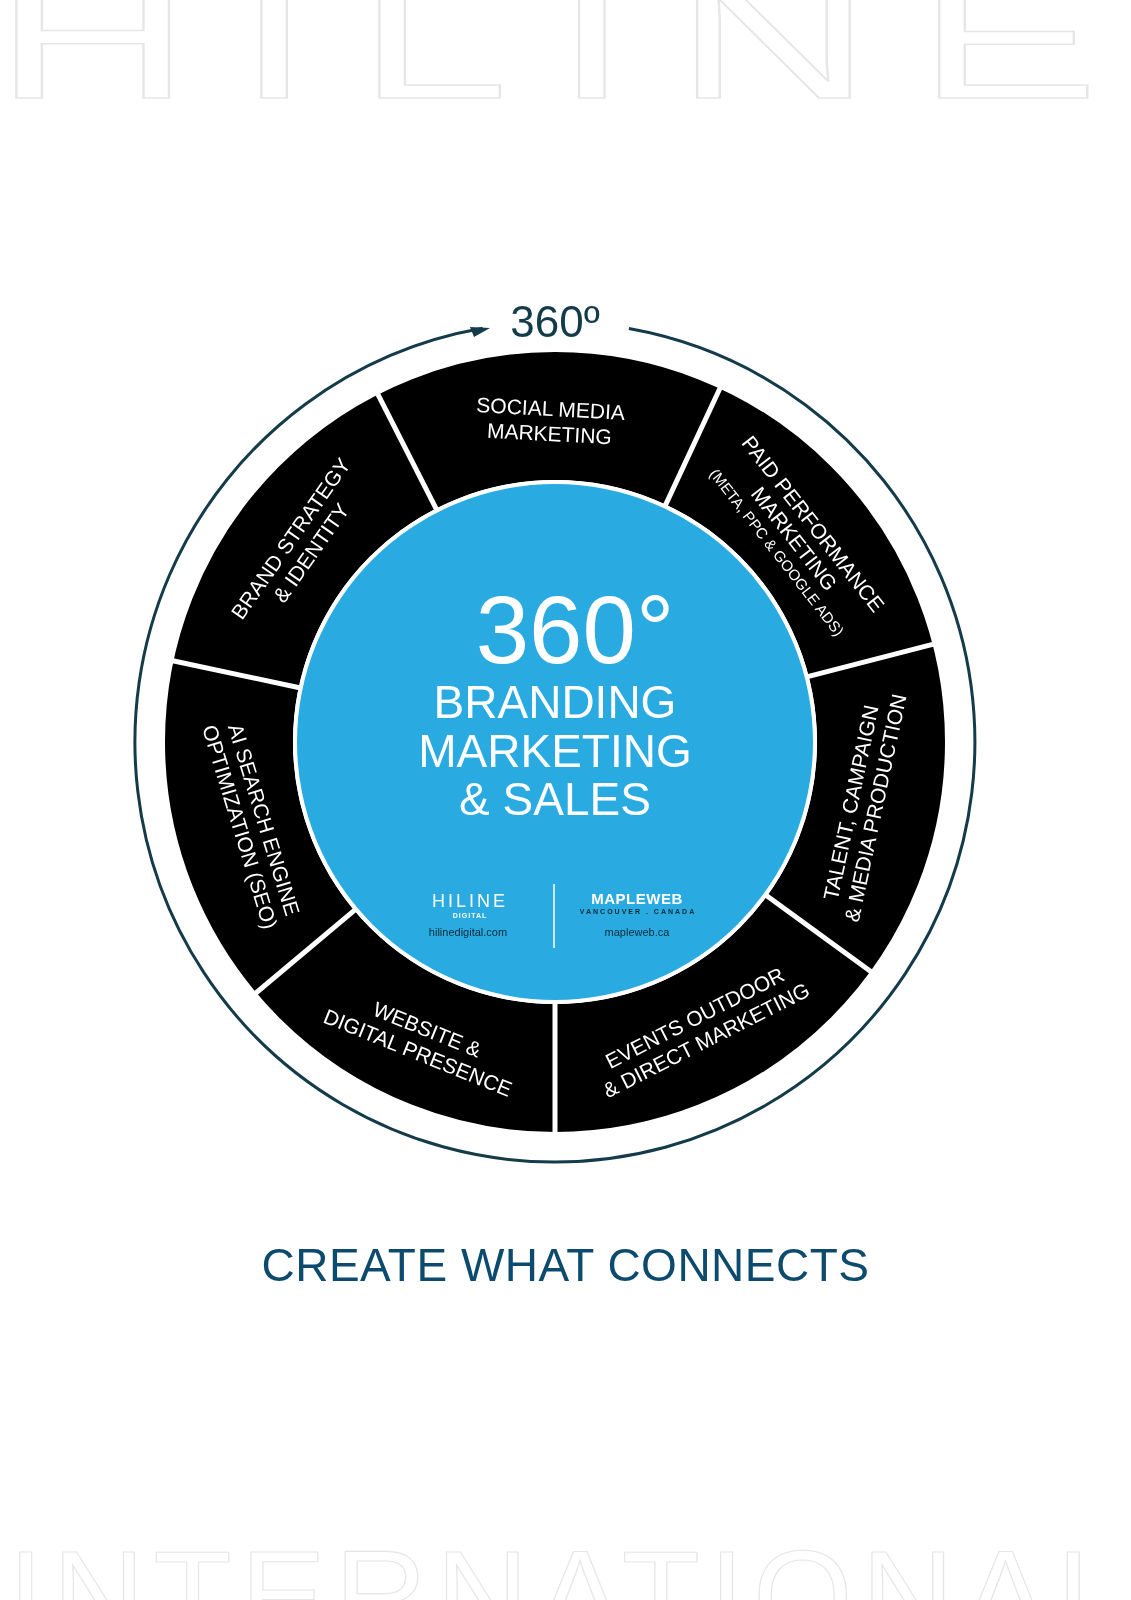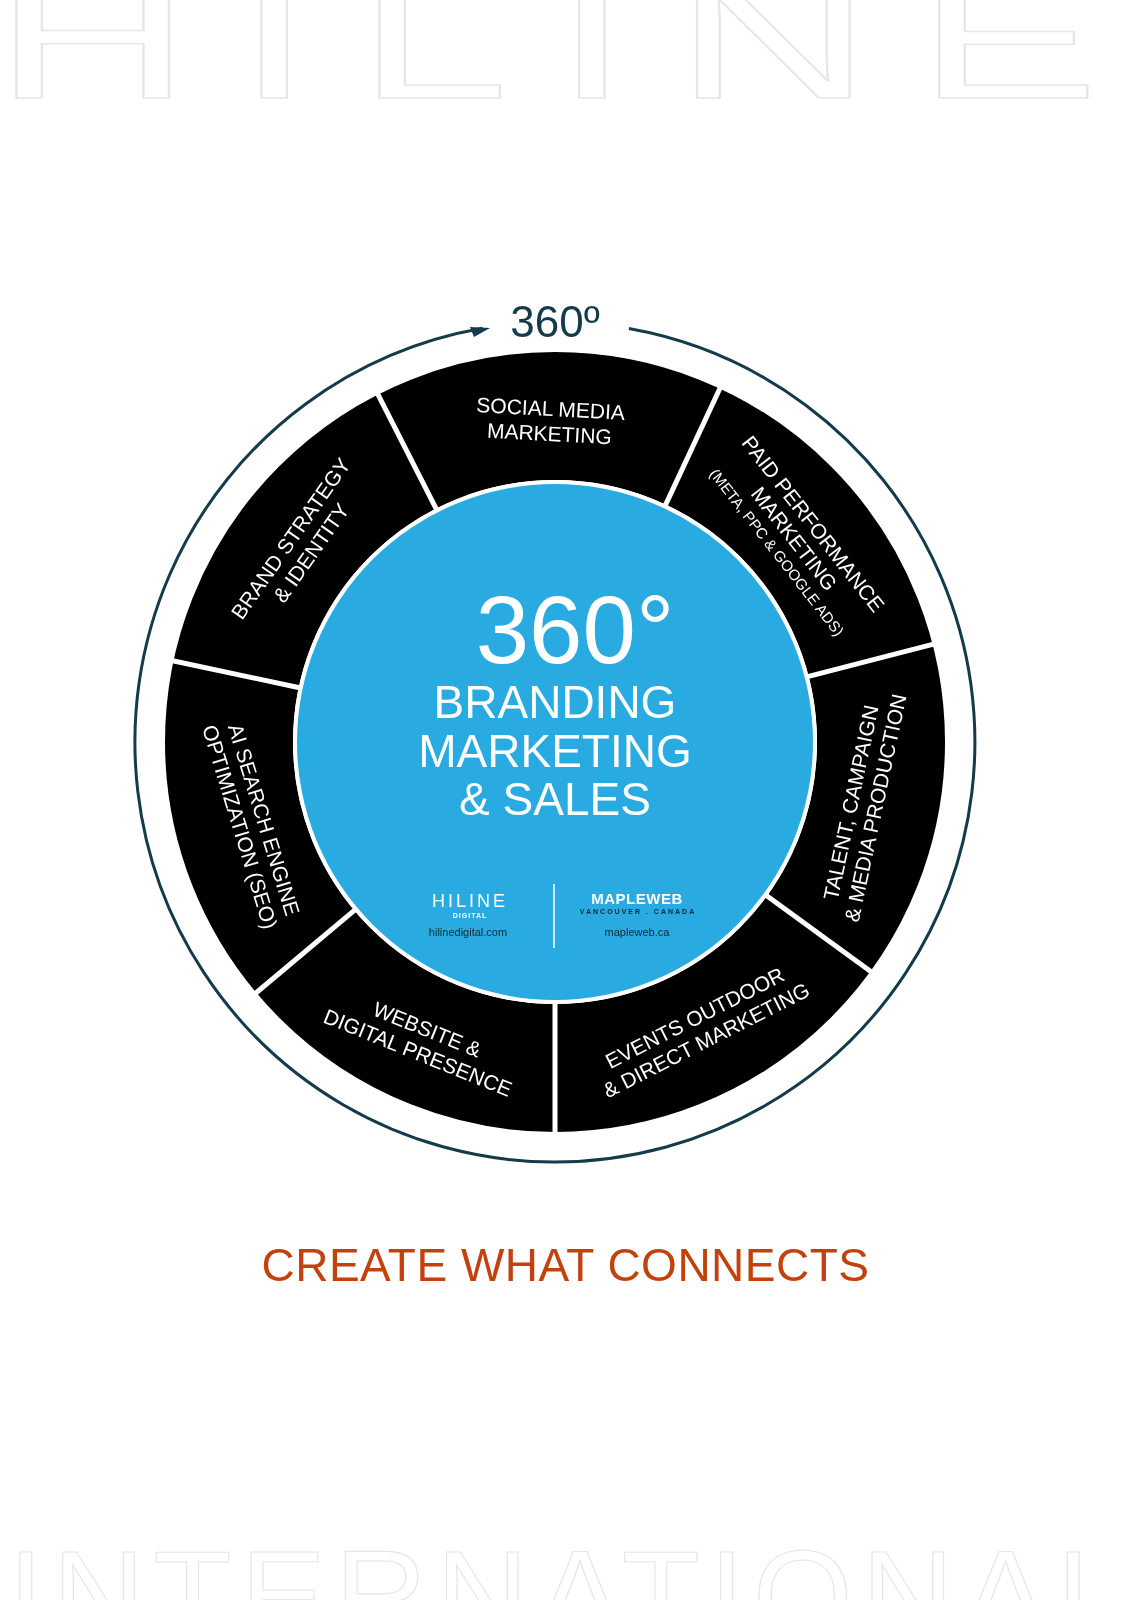--- a/index.html
+++ b/index.html
@@ -1,20 +1,20 @@
 <!DOCTYPE html>
 <html><head>
 <meta charset="utf-8">
 <style>
   html, body { margin: 0; padding: 0; background: #ffffff; }
   body { width: 1131px; height: 1600px; position: relative; overflow: hidden; font-family: "Liberation Sans", "DejaVu Sans", sans-serif; }
   .bg-word { position: absolute; left: 0; width: 1131px; }
   .bg-word svg { display: block; }
   #wheel { position: absolute; left: 0; top: 0; width: 1131px; height: 1600px; }
-  .tagline { position: absolute; left: 0; width: 1131px; top: 1238px; text-align: center; font-size: 46px; color: #c2410c; letter-spacing: 0.5px; }
+  .tagline { position: absolute; left: 0; width: 1131px; top: 1238px; text-align: center; font-size: 46px; color: #0c4a6e; letter-spacing: 0.5px; }
   .seg-label { font-family: "Liberation Sans", sans-serif; fill: #ffffff; font-size: 21px; }
   .seg-sub { font-family: "Liberation Sans", sans-serif; fill: #ffffff; font-size: 15px; }
   .center-big { font-family: "Liberation Sans", sans-serif; fill: #ffffff; font-size: 96px; }
   .center-line { font-family: "Liberation Sans", sans-serif; fill: #ffffff; font-size: 46px; }
   .top-deg { font-family: "Liberation Sans", sans-serif; fill: #143b4a; font-size: 44px; }
   .logo-hiline { font-family: "Liberation Sans", sans-serif; fill: #ffffff; font-size: 18px; letter-spacing: 3px; }
   .logo-small { font-family: "Liberation Sans", sans-serif; fill: #ffffff; font-size: 7px; font-weight: bold; letter-spacing: 1px; }
   .logo-small-dark { font-family: "Liberation Sans", sans-serif; fill: #0d2a36; font-size: 7px; font-weight: bold; letter-spacing: 2px; }
   .logo-mapleweb { font-family: "Liberation Sans", sans-serif; fill: #ffffff; font-size: 15px; font-weight: bold; letter-spacing: 0.5px; }
   .logo-url { font-family: "Liberation Sans", sans-serif; fill: #0d2a36; font-size: 11px; }

